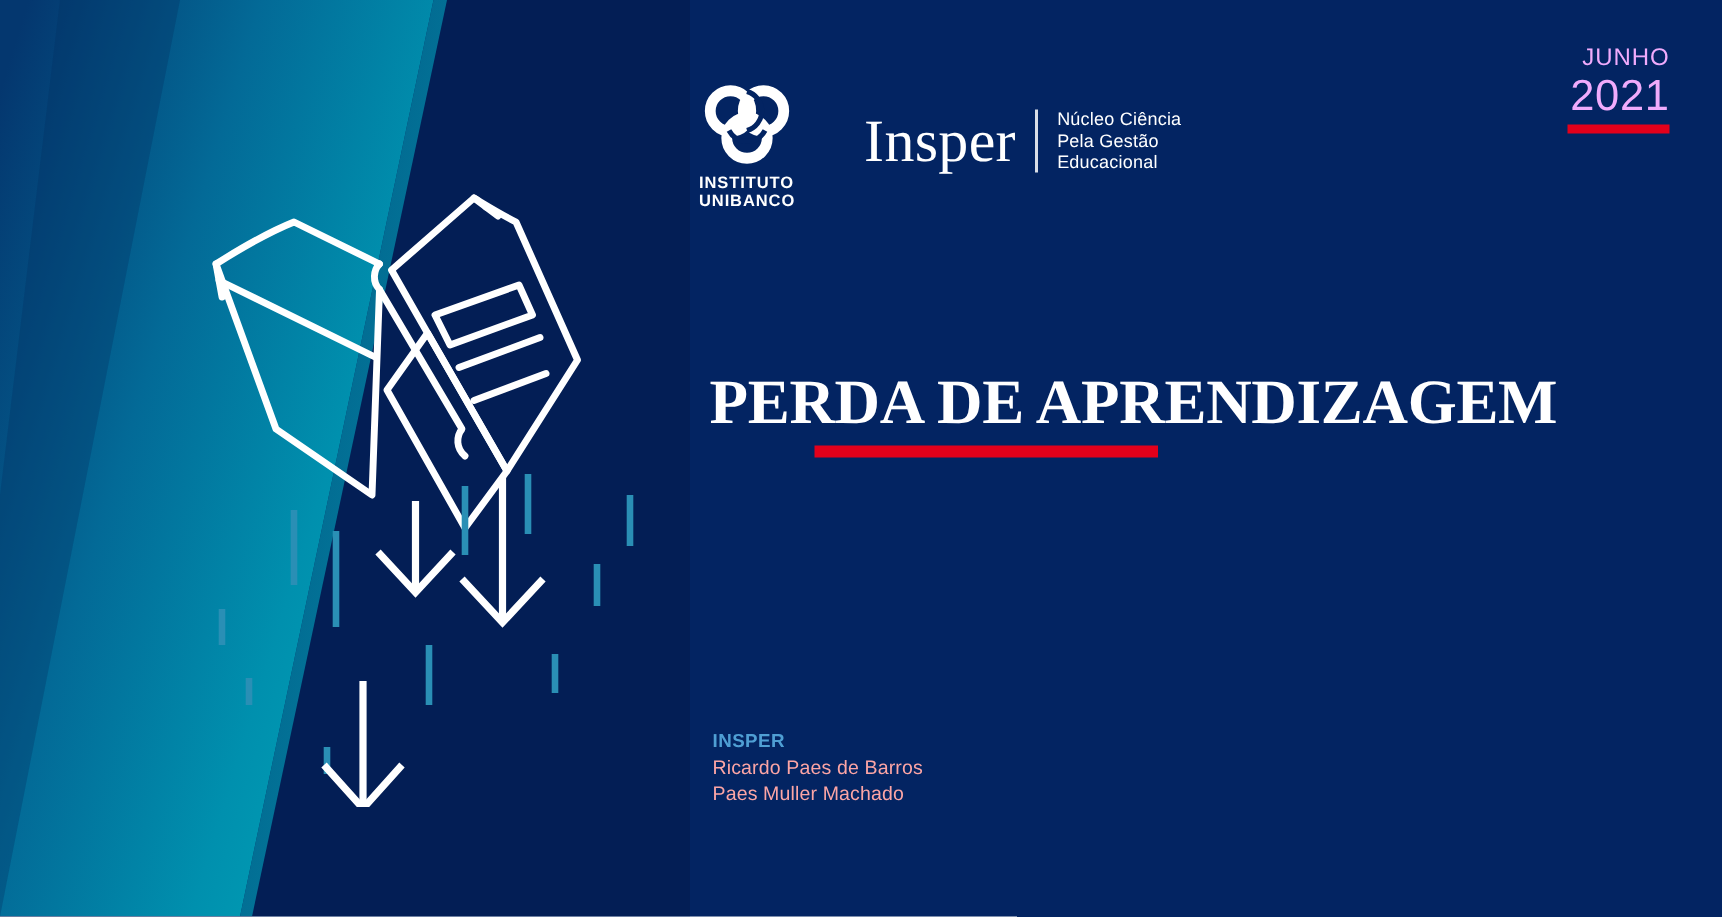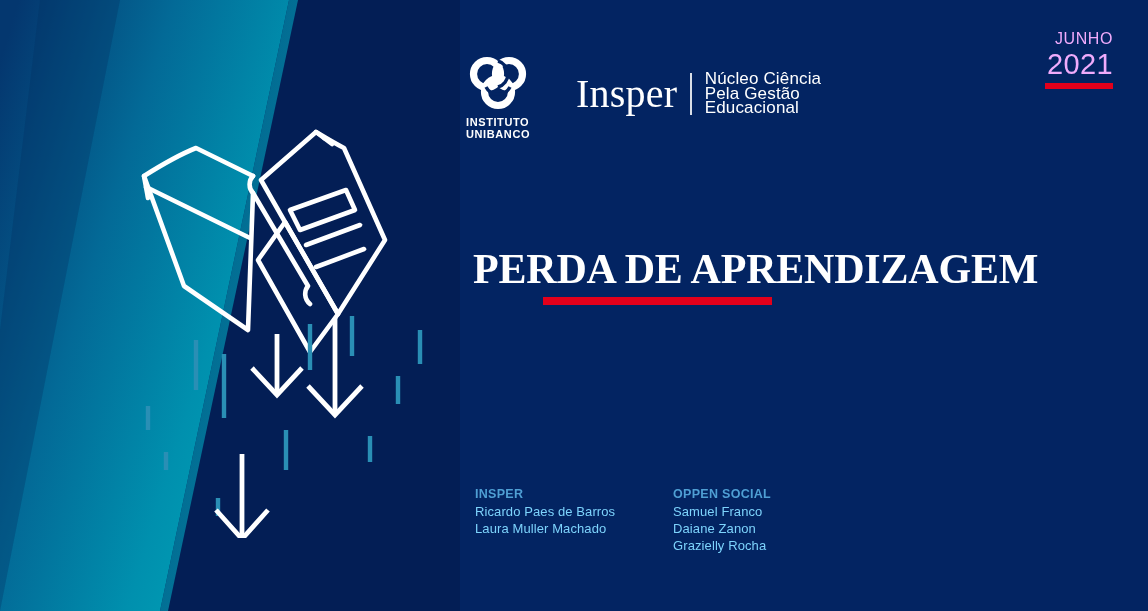--- a/index.html
+++ b/index.html
@@ -47,21 +47,21 @@
   .insper-word{
     font-family:"Liberation Serif", serif;
     color:#ffffff;
     font-size:40px;
     line-height:40px;
     letter-spacing:.2px;
   }
   .insper-rule{ width:1.5px; height:42px; background:#ffffff; opacity:.85; }
   .insper-sub{
     color:#ffffff;
-    font-size:17px;
+    font-size:12px;
     line-height:14.4px;
     letter-spacing:.15px;
   }
 
   
   .date-badge{
     position:absolute; right:35px; top:30px;
     text-align:right;
     color:#f0abfc;
   }
@@ -90,21 +90,21 @@
   .credit-col{ min-width:152px; }
   .credit-head{
     color:#4f9fd4;
     font-size:12.5px;
     font-weight:bold;
     line-height:16px;
     letter-spacing:.3px;
     margin-bottom:1px;
   }
   .credit-name{
-    color:#7dd3fc;
+    color:#fca5a5;
     font-size:13px;
     line-height:17px;
     letter-spacing:.1px;
   }
 
   
   .illustration{ position:absolute; left:120px; top:118px; width:330px; height:420px; }
 </style>
 </head>
 <body>
@@ -231,23 +231,17 @@
 
   <div class="title-wrap">
     <div class="title-line">PERDA DE APRENDIZAGEM</div>
     <div class="title-rule"></div>
   </div>
 
   <div class="credits">
     <div class="credit-col">
       <div class="credit-head">INSPER</div>
       <div class="credit-name">Ricardo Paes de Barros</div>
-      <div class="credit-name">Laura Muller Machado</div>
+      <div class="credit-name">Paes Muller Machado</div>
     </div>
-    <div class="credit-col">
-      <div class="credit-head">OPPEN SOCIAL</div>
-      <div class="credit-name">Samuel Franco</div>
-      <div class="credit-name">Daiane Zanon</div>
-      <div class="credit-name">Grazielly Rocha</div>
-    </div>
   </div>
 
 </div>
 
 </body></html>

